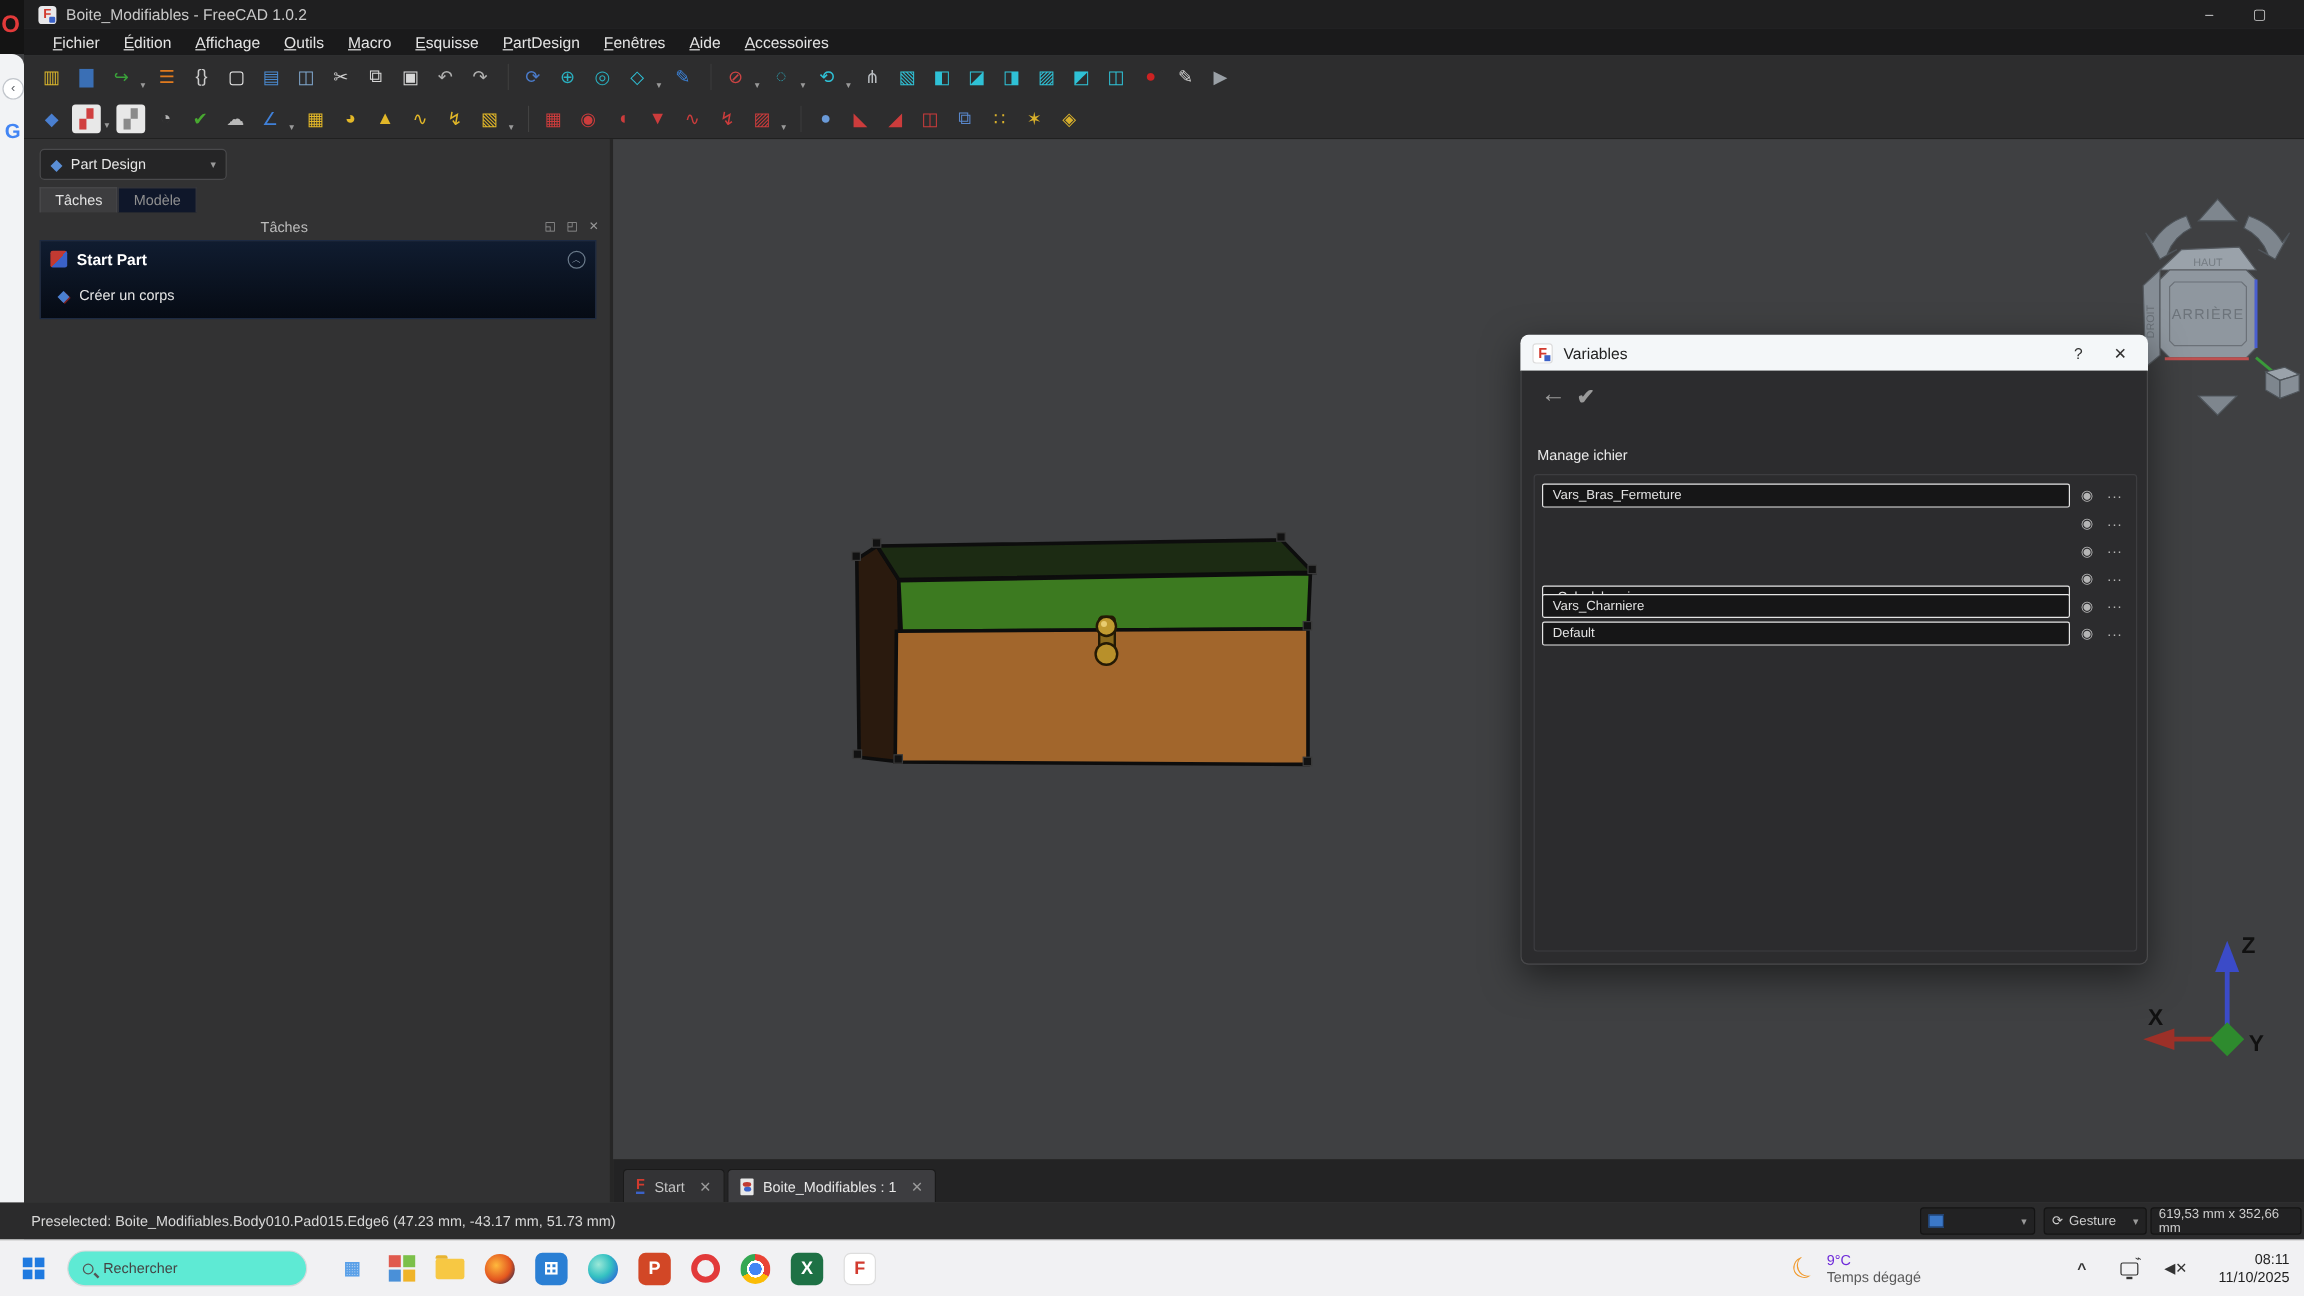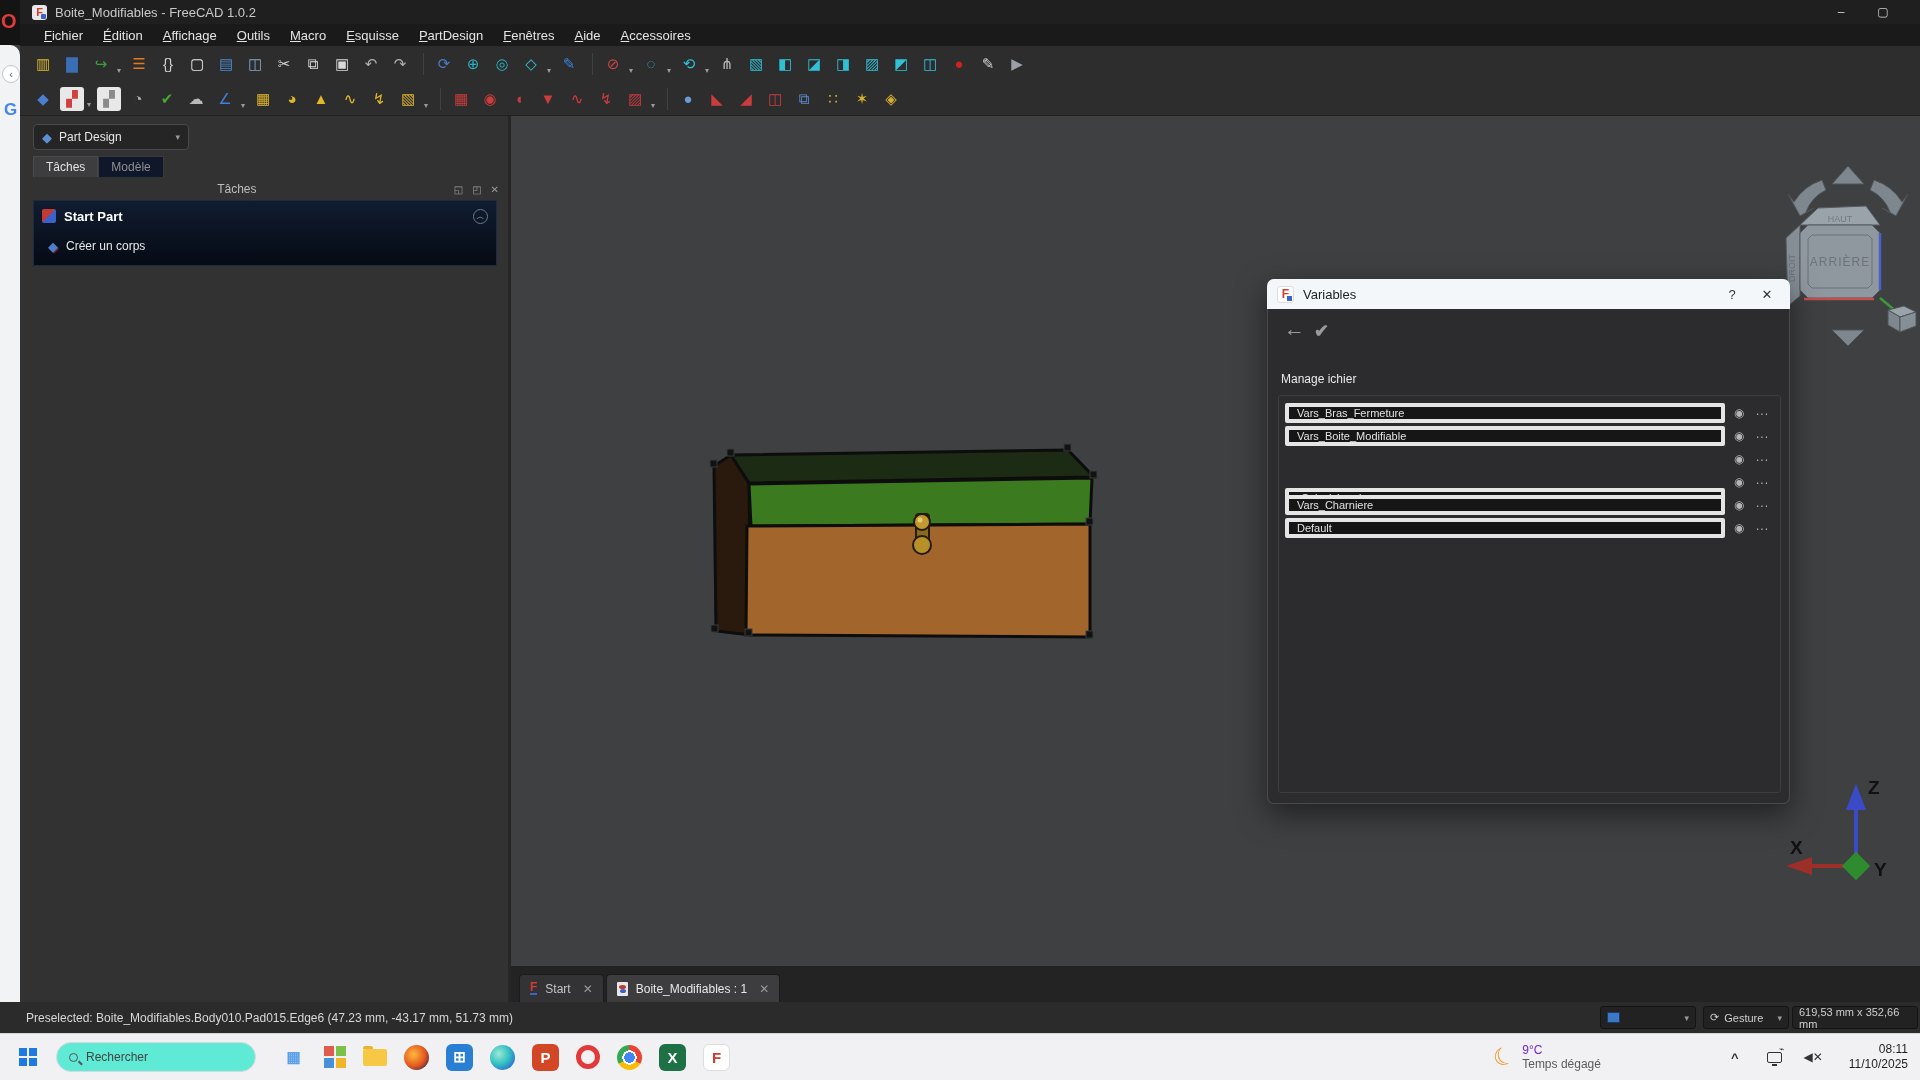--- a/index.html
+++ b/index.html
@@ -156,21 +156,21 @@
   #dlg-title-text { color:#222; font-size:13px; flex:1; }
   .dlg-tb-btn { color:#333; font-size:13px; width:26px; text-align:center; }
   #dlg-body { height:495px; background:#2c2c2e; border:1px solid #4a4a4c; border-top:none;
               border-radius:0 0 7px 7px; position:relative; }
   #dlg-back { position:absolute; left:16px; top:8px; color:#9a9a9a; font-size:21px; font-weight:bold; }
   #dlg-check { position:absolute; left:46px; top:11px; color:#9a9a9a; font-size:18px; font-weight:bold; }
   #dlg-manage { position:absolute; left:13px; top:63px; color:#e9e9e9; font-size:12px; }
   #group-container { position:absolute; left:10px; top:86px; width:503px; height:398px;
                      border:1px solid #3d3d40; border-radius:3px; }
   .group-row { position:absolute; left:6px; width:440px; height:20px; background:#161617;
-               border:4px solid #e5e5e5; border-radius:2px; display:flex; align-items:center;
+               border:1px solid #e5e5e5; border-radius:2px; display:flex; align-items:center;
                padding:0 8px; color:#e2e2e2; font-size:11px; }
   .group-eye { position:absolute; color:#b5b5b5; font-size:12px; }
   .group-more { position:absolute; color:#b5b5b5; font-size:12px; letter-spacing:1px; }
 
   
   #navcube { left:1778px; top:150px; }
   #axis-ind { left:1768px; top:766px; }
 </style>
 </head>
 <body>
@@ -513,21 +513,20 @@
     <span class="dlg-tb-btn">✕</span>
   </div>
   <div id="dlg-body">
     <span id="dlg-back">←</span>
     <span id="dlg-check">✔</span>
     <div id="dlg-manage">Manage ichier</div>
     <div id="group-container">
         <div class="group-row" style="top: 7px;">Vars_Bras_Fermeture</div>
         <span class="group-eye" style="top: 10px; left: 455px;">◉</span>
         <span class="group-more" style="top: 8px; left: 477px;">...</span>
-        <div class="group-row" style="top: 30px;">Vars_Boite_Modifiable</div>
         <span class="group-eye" style="top: 33px; left: 455px;">◉</span>
         <span class="group-more" style="top: 31px; left: 477px;">...</span>
         <span class="group-eye" style="top: 56px; left: 455px;">◉</span>
         <span class="group-more" style="top: 54px; left: 477px;">...</span>
         <div class="group-row" style="top: 92px; padding-left: 12px;">Calculcharniere</div>
         <span class="group-eye" style="top: 79px; left: 455px;">◉</span>
         <span class="group-more" style="top: 77px; left: 477px;">...</span>
         <div class="group-row" style="top: 99px;">Vars_Charniere</div>
         <span class="group-eye" style="top: 102px; left: 455px;">◉</span>
         <span class="group-more" style="top: 100px; left: 477px;">...</span>

